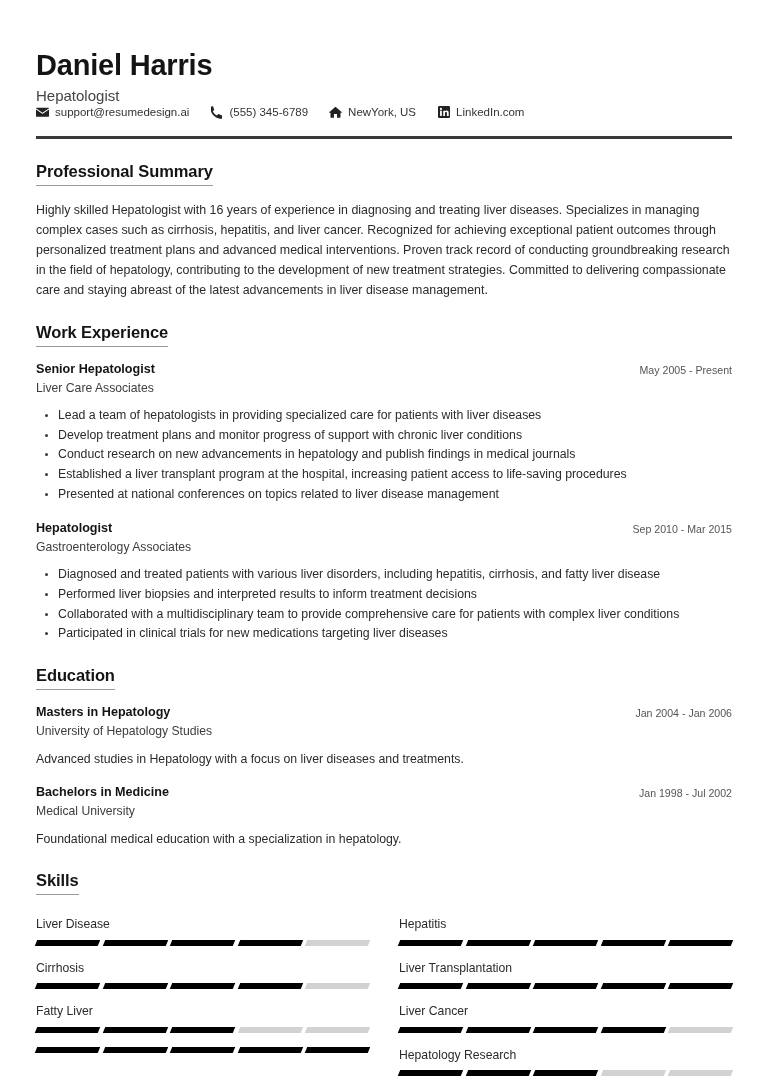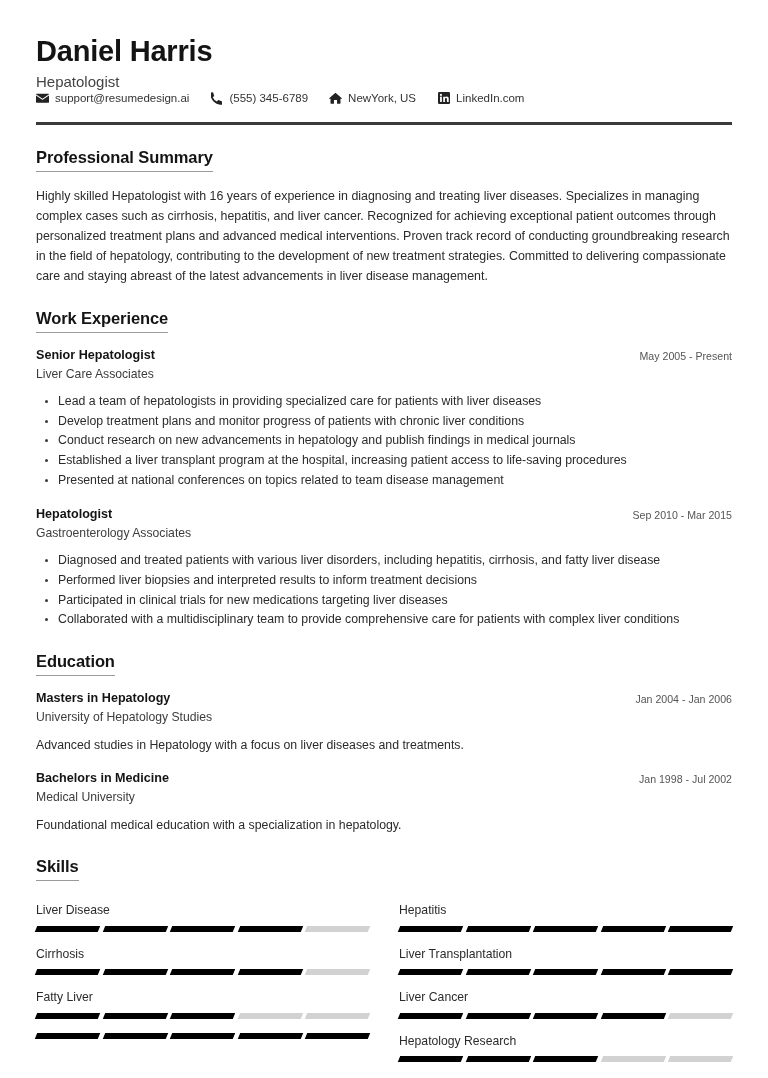--- a/index.html
+++ b/index.html
@@ -16,21 +16,21 @@
     width: 768px;
     height: 1078px;
     position: relative;
     overflow: hidden;
     background: #ffffff;
     box-sizing: border-box;
     padding: 0 36px;
   }
 
   
-  .header { padding-top: 34px; }
+  .header { padding-top: 48px; }
   .name {
     font-size: 29px;
     font-weight: bold;
     letter-spacing: -0.2px;
     line-height: 1.18;
     color: #141414;
     margin: 0;
   }
   .job-title {
     font-size: 15px;
@@ -237,37 +237,37 @@
     <div class="section-title">Work Experience</div>
     <div class="section-body" id="work-list">
         <div class="entry">
           <div class="entry-head">
             <div class="entry-role">Senior Hepatologist</div>
             <div class="entry-date">May 2005 - Present</div>
           </div>
           <div class="entry-org">Liver Care Associates</div>
           <ul class="bullets">
             <li>Lead a team of hepatologists in providing specialized care for patients with liver diseases</li>
-            <li>Develop treatment plans and monitor progress of patients with chronic liver conditions</li>
+            <li>Develop treatment plans and monitor progress of support with chronic liver conditions</li>
             <li>Conduct research on new advancements in hepatology and publish findings in medical journals</li>
             <li>Established a liver transplant program at the hospital, increasing patient access to life-saving procedures</li>
-            <li>Presented at national conferences on topics related to team disease management</li>
+            <li>Presented at national conferences on topics related to liver disease management</li>
           </ul>
         </div>
         <div class="entry">
           <div class="entry-head">
             <div class="entry-role">Hepatologist</div>
             <div class="entry-date">Sep 2010 - Mar 2015</div>
           </div>
           <div class="entry-org">Gastroenterology Associates</div>
           <ul class="bullets">
             <li>Diagnosed and treated patients with various liver disorders, including hepatitis, cirrhosis, and fatty liver disease</li>
             <li>Performed liver biopsies and interpreted results to inform treatment decisions</li>
+            <li>Collaborated with a multidisciplinary team to provide comprehensive care for patients with complex liver conditions</li>
             <li>Participated in clinical trials for new medications targeting liver diseases</li>
-            <li>Collaborated with a multidisciplinary team to provide comprehensive care for patients with complex liver conditions</li>
           </ul>
         </div>
       </div>
   </div>
 
   <div class="section">
     <div class="section-title">Education</div>
     <div class="section-body" id="education-list">
         <div class="entry">
           <div class="entry-head">

